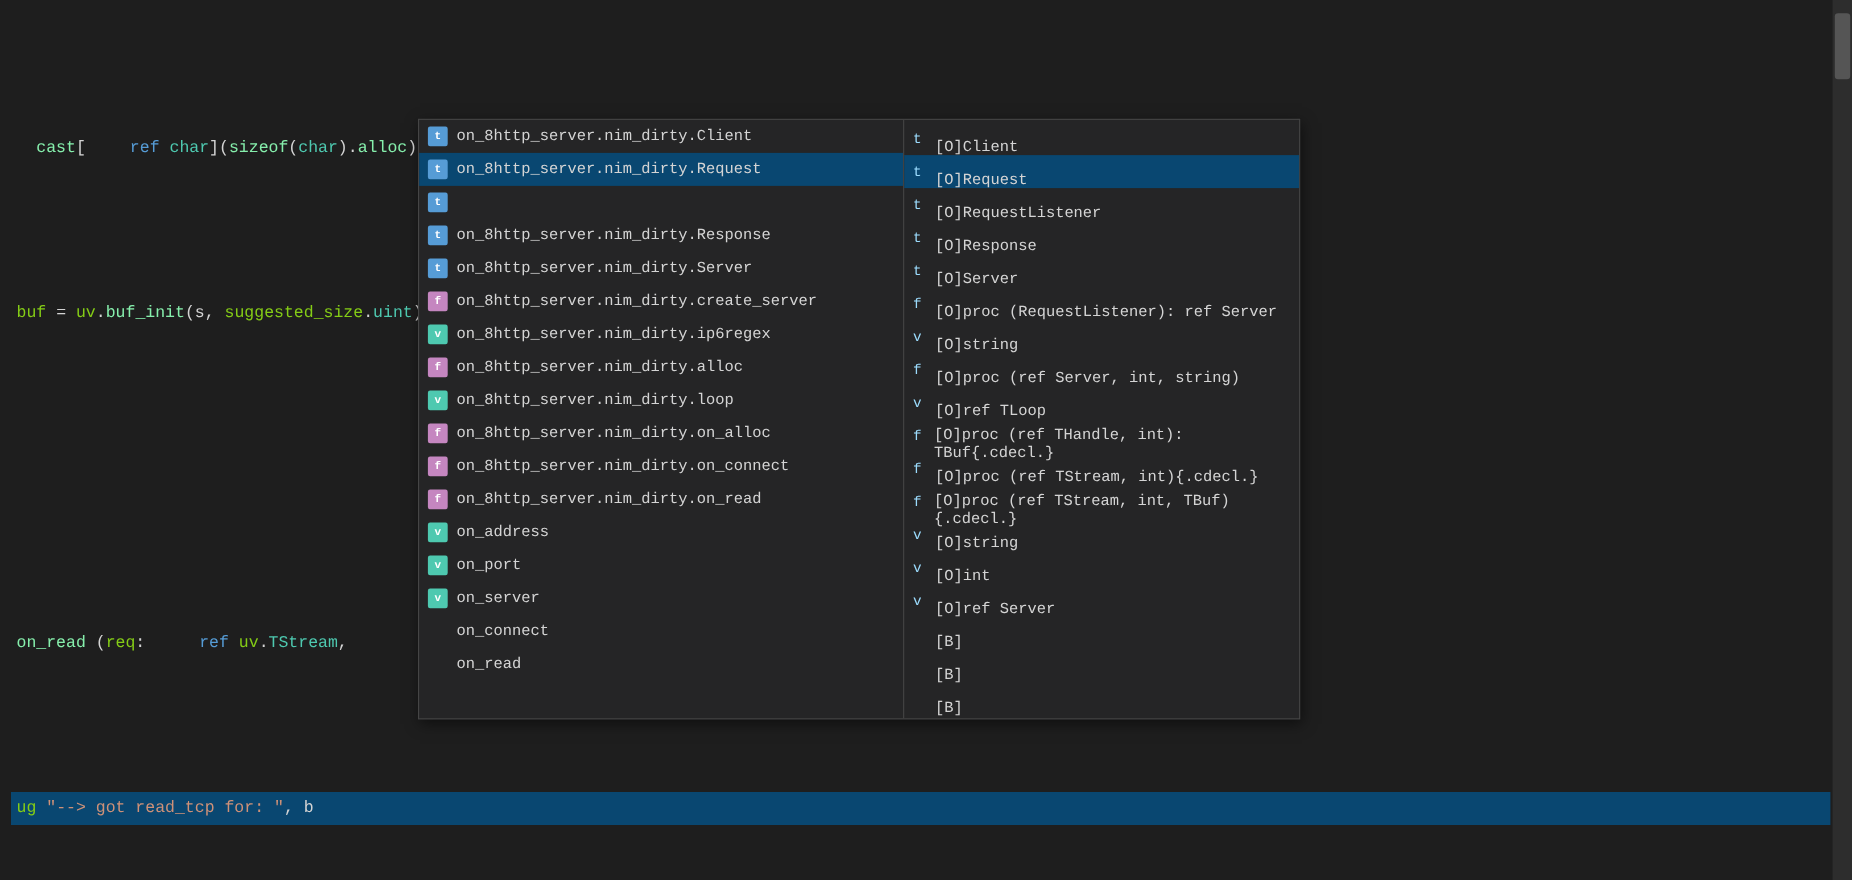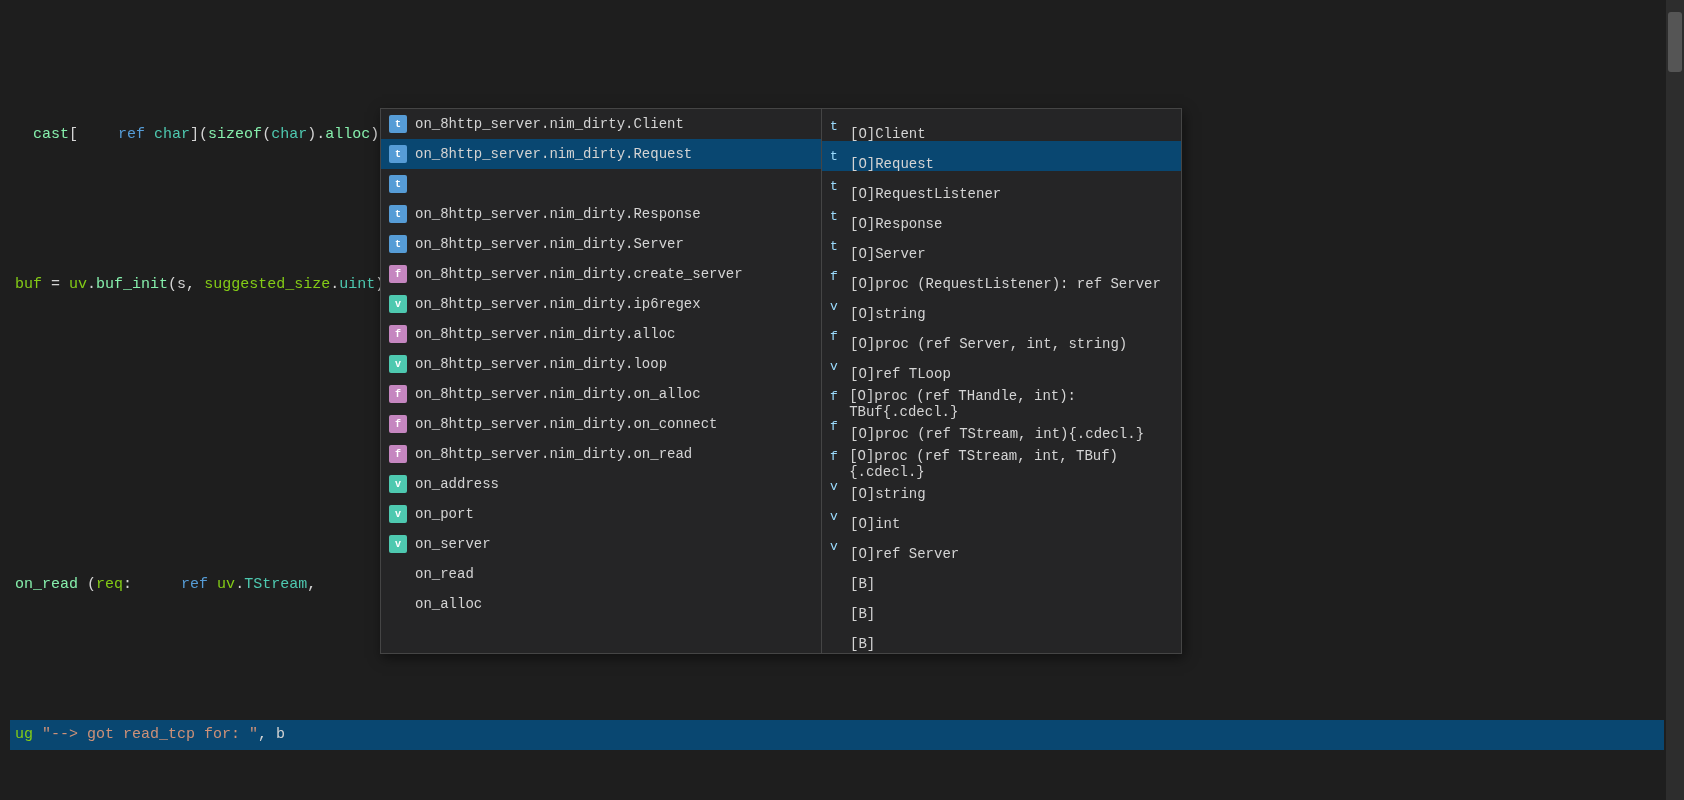--- a/index.html
+++ b/index.html
@@ -291,30 +291,30 @@
       <div class="autocomplete-item">
         <span class="item-icon icon-v">v</span>
         <span class="item-label">on_port</span>
       </div>
 
       <div class="autocomplete-item">
         <span class="item-icon icon-v">v</span>
         <span class="item-label">on_server</span>
       </div>
 
+      <div class="autocomplete-item">
+        <span class="item-icon" style="background:transparent;"></span>
+        <span class="item-label">on_connect</span>
+      </div>
 
       <div class="autocomplete-item">
         <span class="item-icon" style="background:transparent;"></span>
         <span class="item-label">on_read</span>
       </div>
 
-      <div class="autocomplete-item">
-        <span class="item-icon" style="background:transparent;"></span>
-        <span class="item-label">on_alloc</span>
-      </div>
     </div>
     <div class="autocomplete-details">
 
       <div class="detail-item">
         <span class="detail-kind">t</span>
         <span class="detail-text">[O]Client</span>
       </div>
 
       <div class="detail-item selected">
         <span class="detail-kind">t</span>

